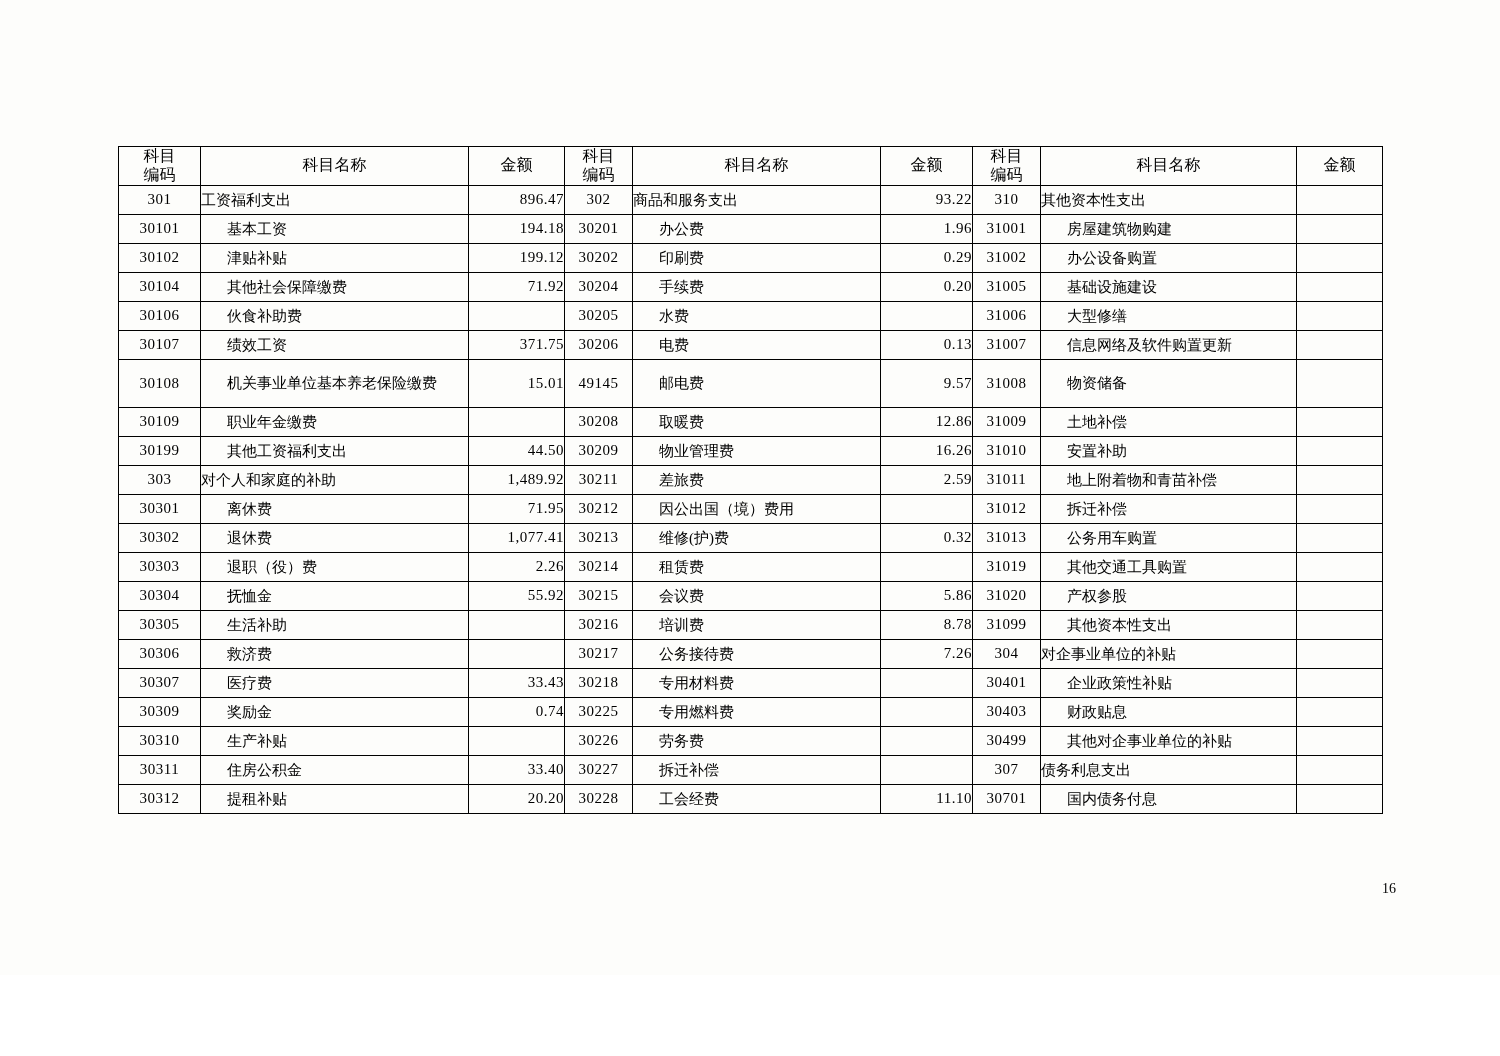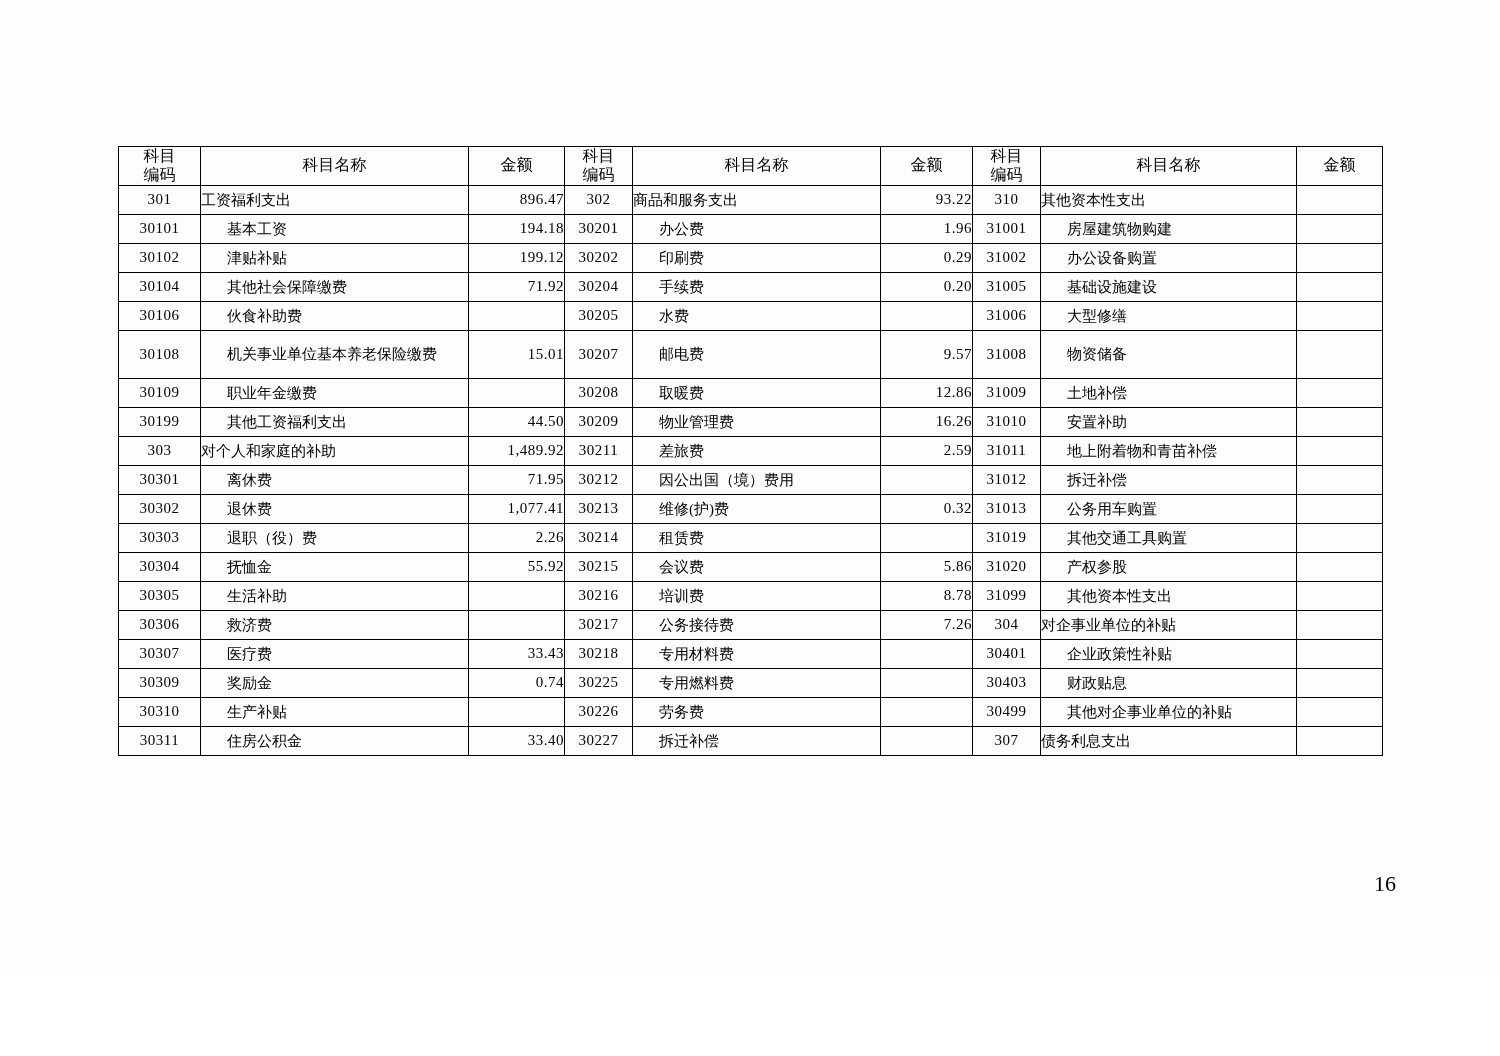--- a/index.html
+++ b/index.html
@@ -83,21 +83,21 @@
     font-size: 15px;
     letter-spacing: 0.5px;
   }
   .tall {
     height: 48px;
   }
   .page-number {
     position: absolute;
     right: 104px;
     bottom: 78px;
-    font-size: 22px;
+    font-size: 14px;
     font-family: "Liberation Serif", serif;
   }
 </style>
 </head>
 <body>
 
 <div class="page">
 
   <div class="table-wrap">
     <table class="budget">
@@ -183,25 +183,36 @@
             <td class="code-cell">30106</td>
             <td class="name-cell indent1">伙食补助费</td>
             <td class="amt-cell"></td>
             <td class="code-cell">30205</td>
             <td class="name-cell indent1">水费</td>
             <td class="amt-cell"></td>
             <td class="code-cell">31006</td>
             <td class="name-cell indent1">大型修缮</td>
             <td class="amt-cell"></td>
           </tr>
+          <tr>
+            <td class="code-cell">30107</td>
+            <td class="name-cell indent1">绩效工资</td>
+            <td class="amt-cell">371.75</td>
+            <td class="code-cell">30206</td>
+            <td class="name-cell indent1">电费</td>
+            <td class="amt-cell">0.13</td>
+            <td class="code-cell">31007</td>
+            <td class="name-cell indent1">信息网络及软件购置更新</td>
+            <td class="amt-cell"></td>
+          </tr>
           <tr class="tall">
             <td class="code-cell tall">30108</td>
             <td class="name-cell indent1 tall">机关事业单位基本养老保险缴费</td>
             <td class="amt-cell tall">15.01</td>
-            <td class="code-cell tall">30207</td>
+            <td class="code-cell tall">49145</td>
             <td class="name-cell indent1 tall">邮电费</td>
             <td class="amt-cell tall">9.57</td>
             <td class="code-cell tall">31008</td>
             <td class="name-cell indent1 tall">物资储备</td>
             <td class="amt-cell tall"></td>
           </tr>
           <tr>
             <td class="code-cell">30109</td>
             <td class="name-cell indent1">职业年金缴费</td>
             <td class="amt-cell"></td>
@@ -337,19 +348,30 @@
             <td class="code-cell">30311</td>
             <td class="name-cell indent1">住房公积金</td>
             <td class="amt-cell">33.40</td>
             <td class="code-cell">30227</td>
             <td class="name-cell indent1">拆迁补偿</td>
             <td class="amt-cell"></td>
             <td class="code-cell">307</td>
             <td class="name-cell">债务利息支出</td>
             <td class="amt-cell"></td>
           </tr>
+          <tr>
+            <td class="code-cell">30312</td>
+            <td class="name-cell indent1">提租补贴</td>
+            <td class="amt-cell">20.20</td>
+            <td class="code-cell">30228</td>
+            <td class="name-cell indent1">工会经费</td>
+            <td class="amt-cell">11.10</td>
+            <td class="code-cell">30701</td>
+            <td class="name-cell indent1">国内债务付息</td>
+            <td class="amt-cell"></td>
+          </tr>
         </tbody>
     </table>
   </div>
 
   <div class="page-number">16</div>
 
 </div>
 
 </body></html>

